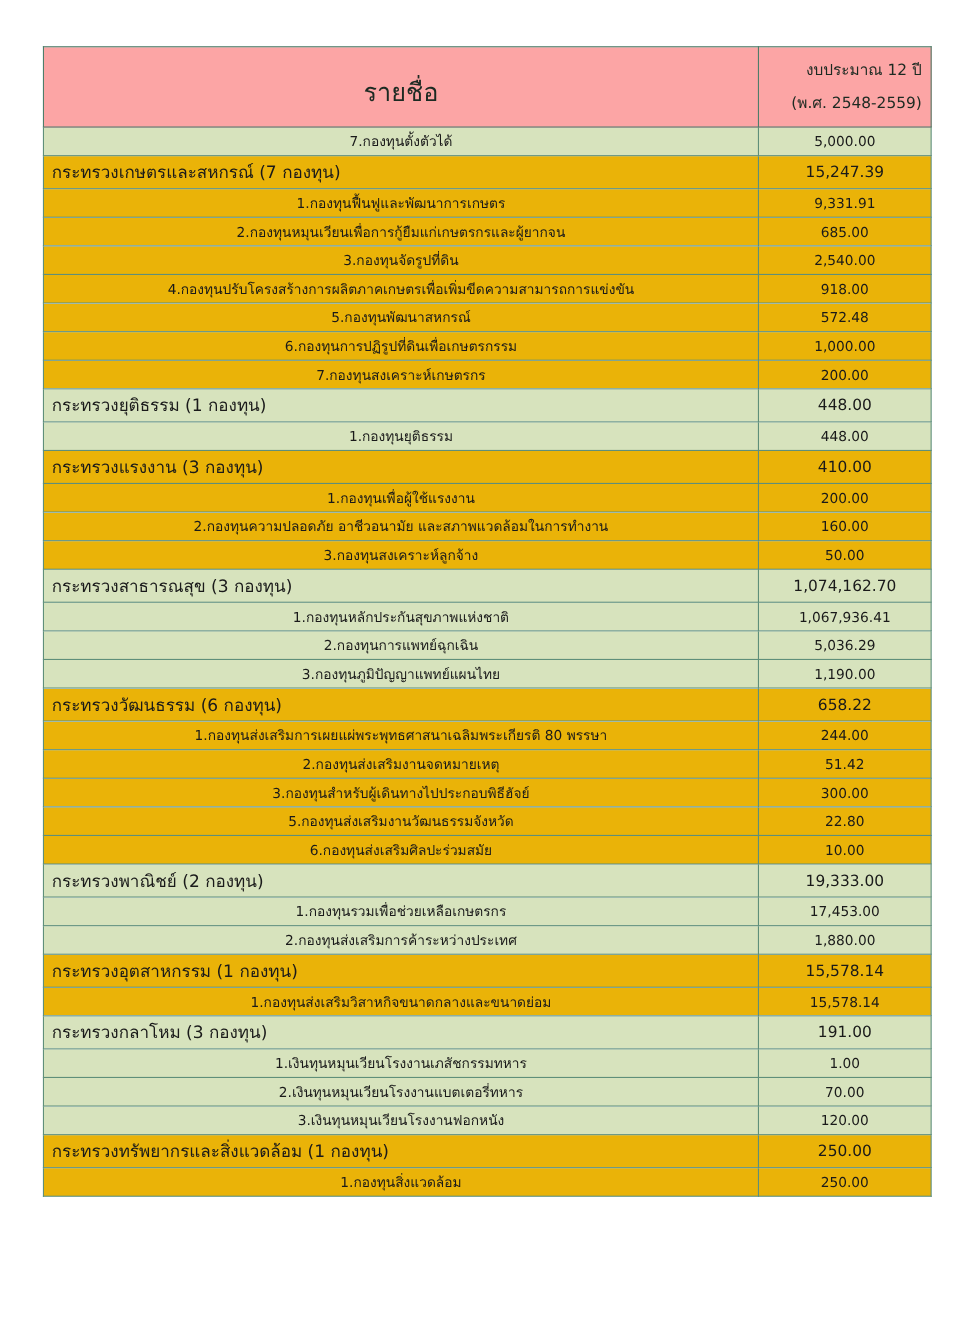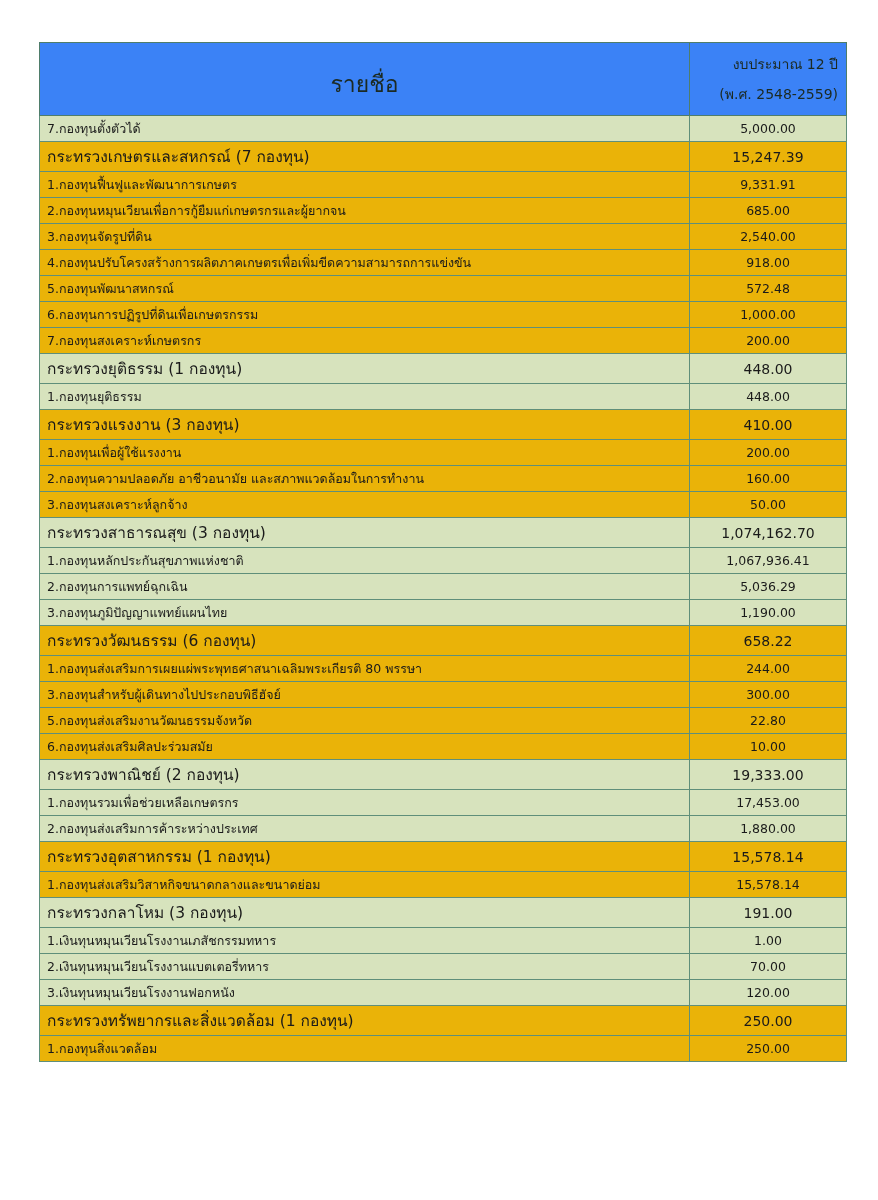--- a/index.html
+++ b/index.html
@@ -18,21 +18,21 @@
       position: absolute;
       left: 39px;
       top: 42px;
       width: 807px;
       border-collapse: collapse;
       table-layout: fixed;
     }
     .fund-table col.c-name { width: 650px; }
     .fund-table col.c-val  { width: 157px; }
     .fund-table th {
-      background: #3b82f6;
+      background: #fca5a5;
       color: #1c2a22;
       font-weight: normal;
       border: 1px solid #4f7d6a;
       padding: 0 8px;
     }
     .fund-table th.h-name {
       height: 62px;
       text-align: center;
       font-size: 23px;
       vertical-align: middle;
@@ -48,20 +48,21 @@
     .fund-table td {
       border: 1.5px solid #5f8f7a;
       padding: 0 7px;
       white-space: nowrap;
       overflow: hidden;
     }
     .fund-table td.val { text-align: center; }
     .row-item td {
       height: 25px;
       font-size: 12.5px;
+      text-align: center;
     }
     .row-ministry td {
       height: 29px;
       font-size: 15.5px;
     }
     .row-ministry td.val { font-weight: normal; font-size: 14px; }
     .shade-dark td  { background: #d7e3bd; }
     .shade-light td { background: #eab308; }
   </style>
 </head>
@@ -160,20 +161,24 @@
       </tr>
       <tr class="row-ministry shade-light">
         <td class="name">กระทรวงวัฒนธรรม (6 กองทุน)</td>
         <td class="val">658.22</td>
       </tr>
       <tr class="row-item shade-light">
         <td class="name">1.กองทุนส่งเสริมการเผยแผ่พระพุทธศาสนาเฉลิมพระเกียรติ 80 พรรษา</td>
         <td class="val">244.00</td>
       </tr>
       <tr class="row-item shade-light">
+        <td class="name">2.กองทุนส่งเสริมงานจดหมายเหตุ</td>
+        <td class="val">51.42</td>
+      </tr>
+      <tr class="row-item shade-light">
         <td class="name">3.กองทุนสำหรับผู้เดินทางไปประกอบพิธีฮัจย์</td>
         <td class="val">300.00</td>
       </tr>
       <tr class="row-item shade-light">
         <td class="name">5.กองทุนส่งเสริมงานวัฒนธรรมจังหวัด</td>
         <td class="val">22.80</td>
       </tr>
       <tr class="row-item shade-light">
         <td class="name">6.กองทุนส่งเสริมศิลปะร่วมสมัย</td>
         <td class="val">10.00</td>

